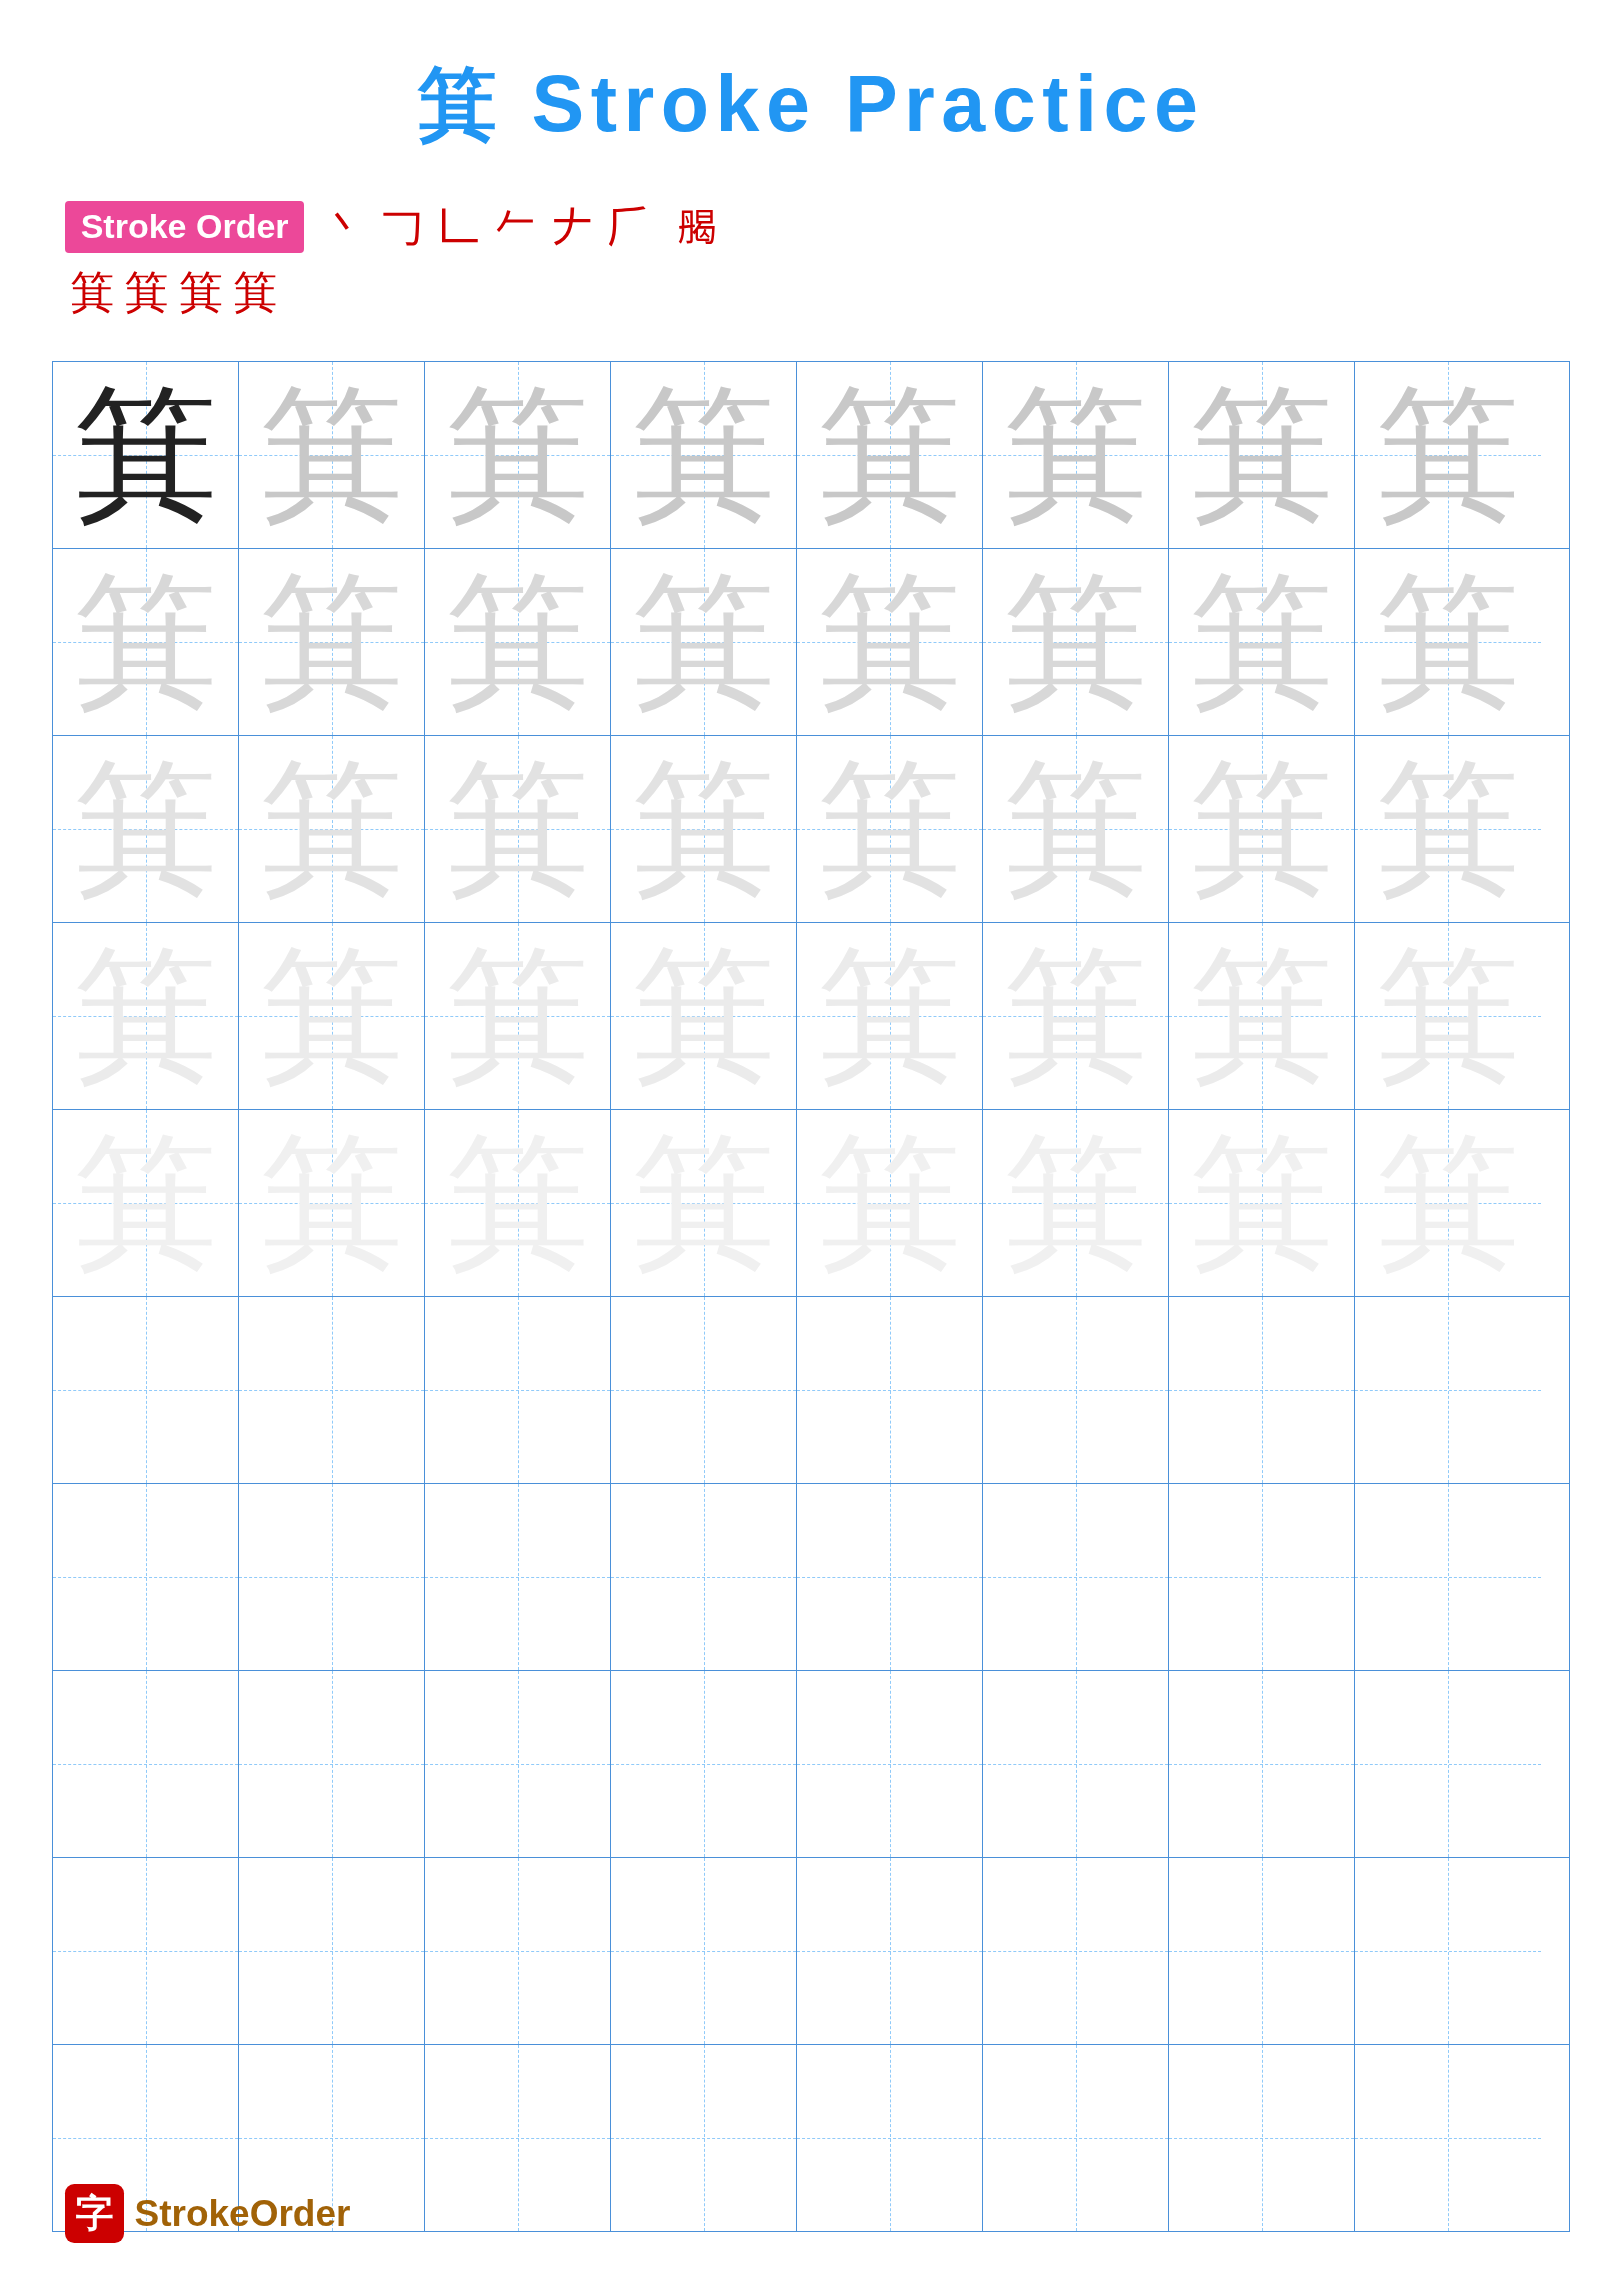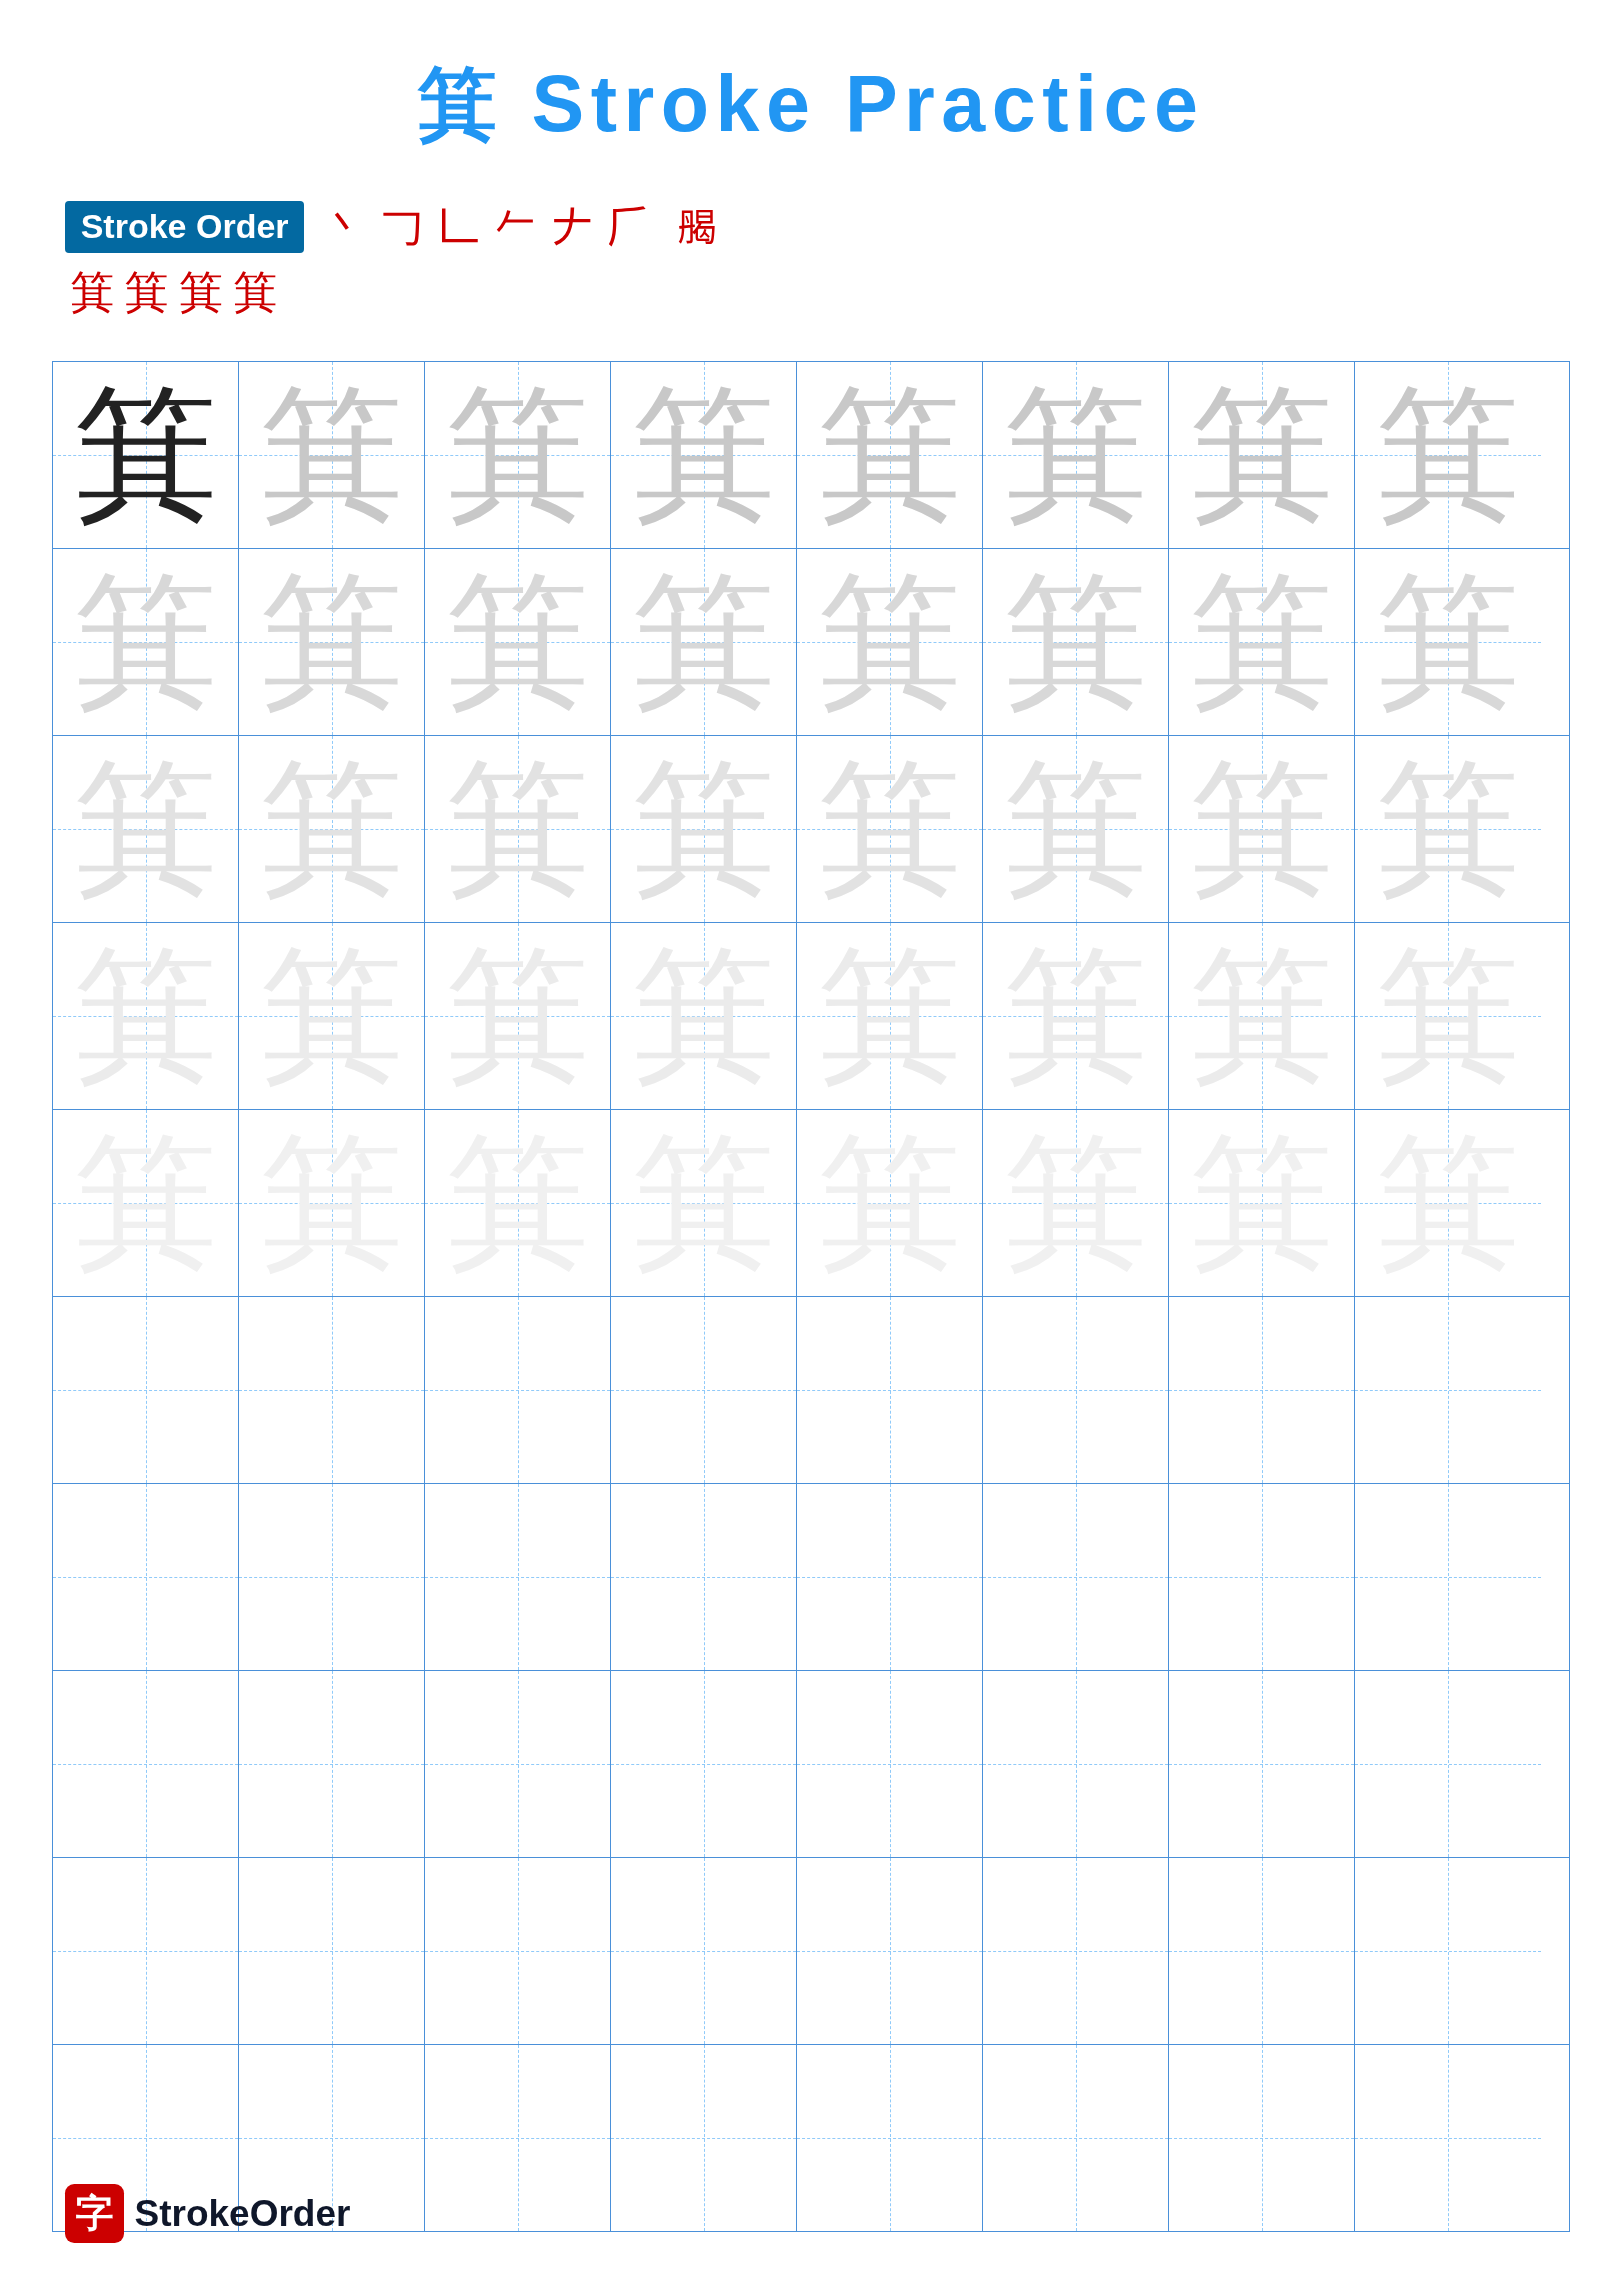--- a/index.html
+++ b/index.html
@@ -25,21 +25,21 @@
     .stroke-order-section {
       margin-top: 39px;
       padding-left: 65px;
       display: flex;
       align-items: center;
       flex-wrap: wrap;
       gap: 0px;
     }
 
     .stroke-order-badge {
-      background-color: #0369a1;
+      background-color: #ec4899;
       color: white;
       font-size: 34px;
       font-weight: bold;
       padding: 6.5px 15.7px;
       border-radius: 3.9px;
       margin-right: 13px;
       white-space: nowrap;
     }
 
     .stroke-sequence {
@@ -176,21 +176,21 @@
       justify-content: center;
       font-size: 38px;
       color: white;
       font-family: 'STKaiti', serif;
       font-weight: bold;
     }
 
     .footer-logo-text {
       font-size: 37px;
       font-weight: bold;
-      color: #0f172a;
+      color: #a16207;
     }
   </style>
 </head>
 <body>
 
 <div class="page-title">
   <span style="color:#2196F3;">箕</span><span> Stroke Practice</span>
 </div>
 
 <div class="stroke-order-section">

